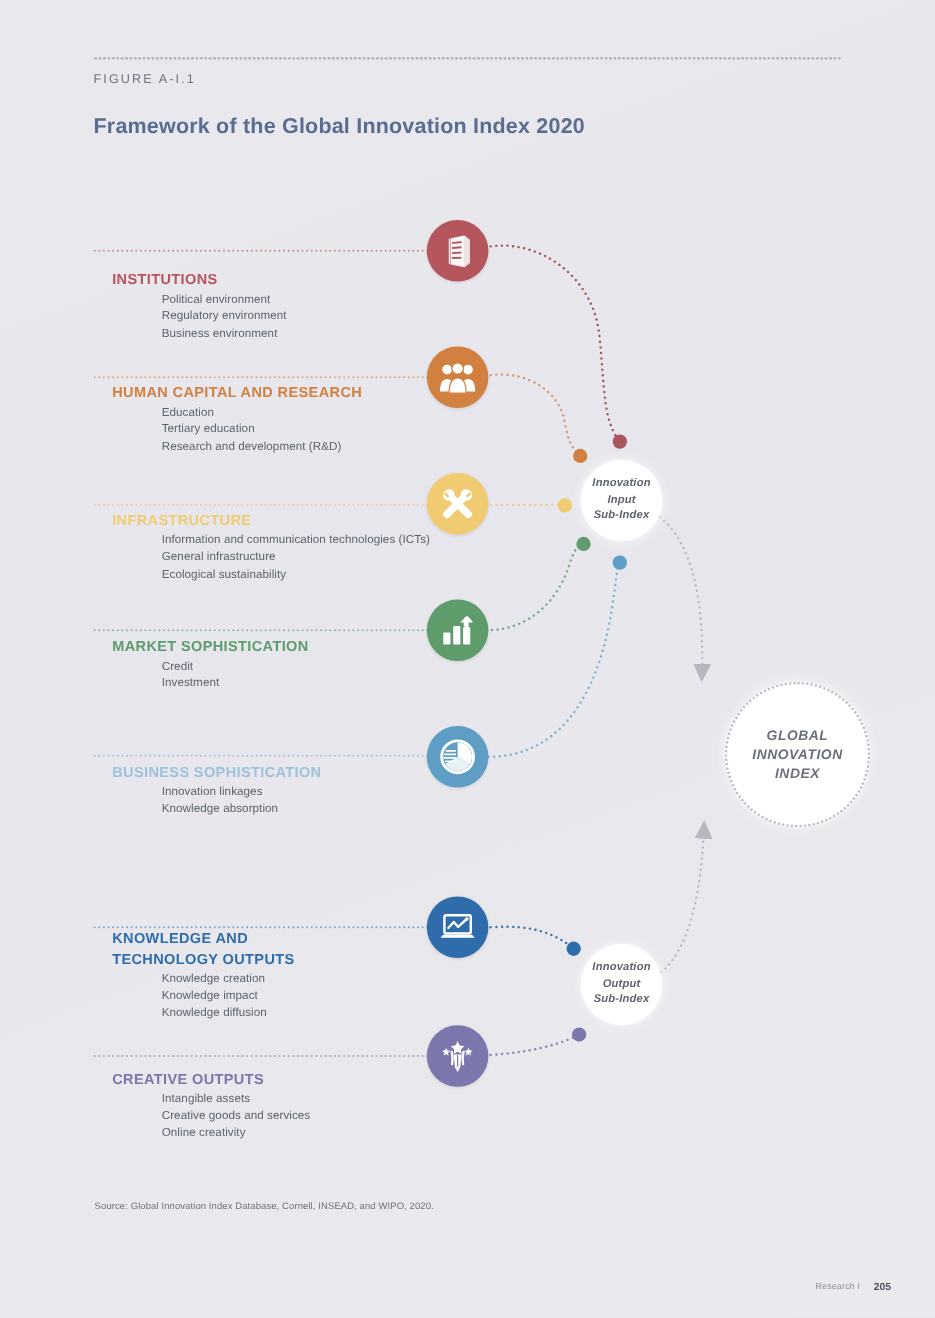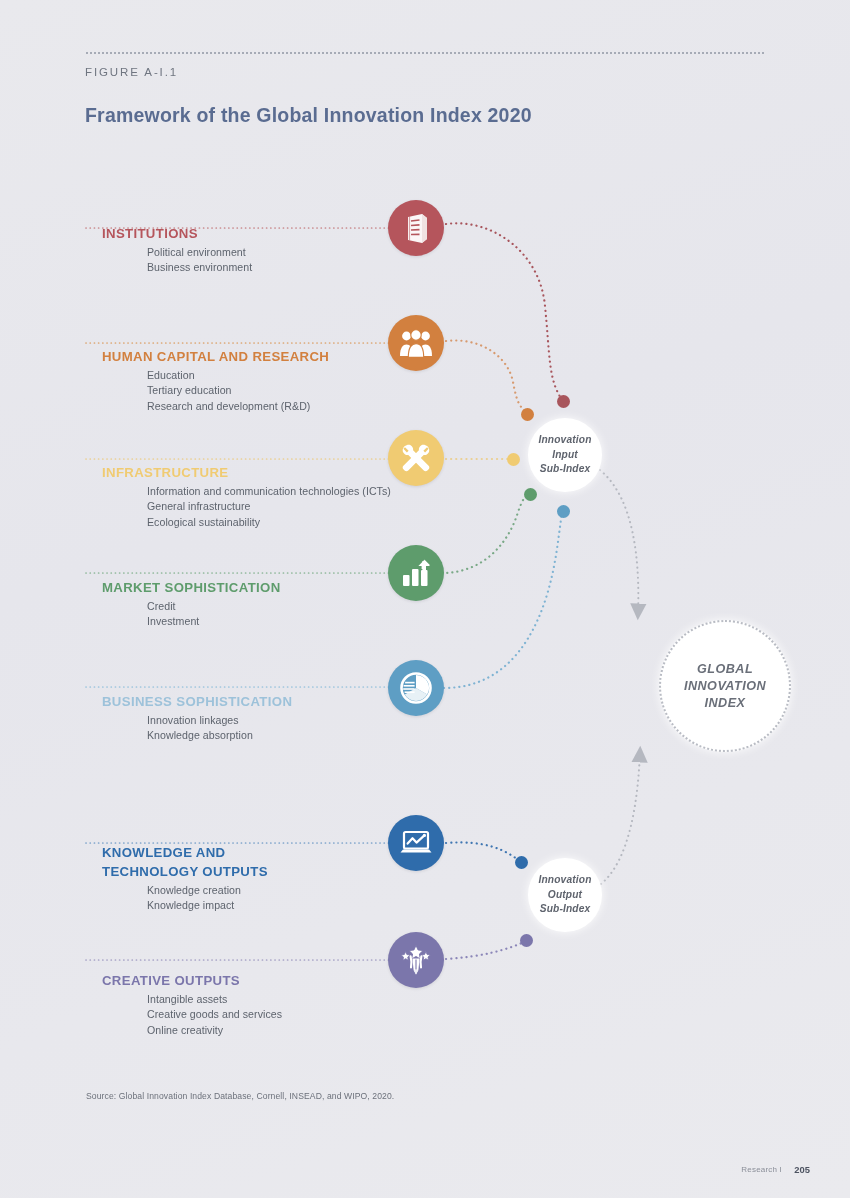--- a/index.html
+++ b/index.html
@@ -190,23 +190,24 @@
       <path d="M446,843 C486,840 506,850 521,862" stroke="#3f76b2"></path>
       <path d="M446,959 C480,957 508,950 526,941" stroke="#8b86b8"></path>
     </g>
 
     <g fill="none" stroke-width="2.1" stroke-linecap="round" stroke-dasharray="0.1 5" stroke="#b5b8c0">
       <path d="M600,470 C634,498 640,560 638,614" marker-end="url(#arrowGray)"></path>
       <path d="M601,884 C630,860 638,800 640,752" marker-end="url(#arrowGray)"></path>
     </g>
   </svg>
 
-  <div class="pillar" style="top:226px">
+  <div class="pillar" style="top:246px">
     <div class="ptitle" style="color:#b5555c">INSTITUTIONS</div>
     <div class="pitem">Political environment</div>
+    <div class="pitem">Regulatory environment</div>
     <div class="pitem">Business environment</div>
   </div>
 
   <div class="pillar" style="top:465px">
     <div class="ptitle" style="color:#f0cb72">INFRASTRUCTURE</div>
     <div class="pitem">Information and communication technologies (ICTs)</div>
     <div class="pitem">General infrastructure</div>
     <div class="pitem">Ecological sustainability</div>
   </div>
 
@@ -227,20 +228,21 @@
     <div class="ptitle" style="color:#9dc2da">BUSINESS SOPHISTICATION</div>
     <div class="pitem">Innovation linkages</div>
     <div class="pitem">Knowledge absorption</div>
   </div>
 
   <div class="pillar" style="top:845px">
     <div class="ptitle" style="color:#2f6cab">KNOWLEDGE AND</div>
     <div class="ptitle" style="color:#2f6cab">TECHNOLOGY OUTPUTS</div>
     <div class="pitem">Knowledge creation</div>
     <div class="pitem">Knowledge impact</div>
+    <div class="pitem">Knowledge diffusion</div>
   </div>
 
   <div class="pillar" style="top:973px">
     <div class="ptitle" style="color:#7b76ab">CREATIVE OUTPUTS</div>
     <div class="pitem">Intangible assets</div>
     <div class="pitem">Creative goods and services</div>
     <div class="pitem">Online creativity</div>
   </div>
 
   <div class="badge" style="left:388px; top:200px; background:#b5555c">

